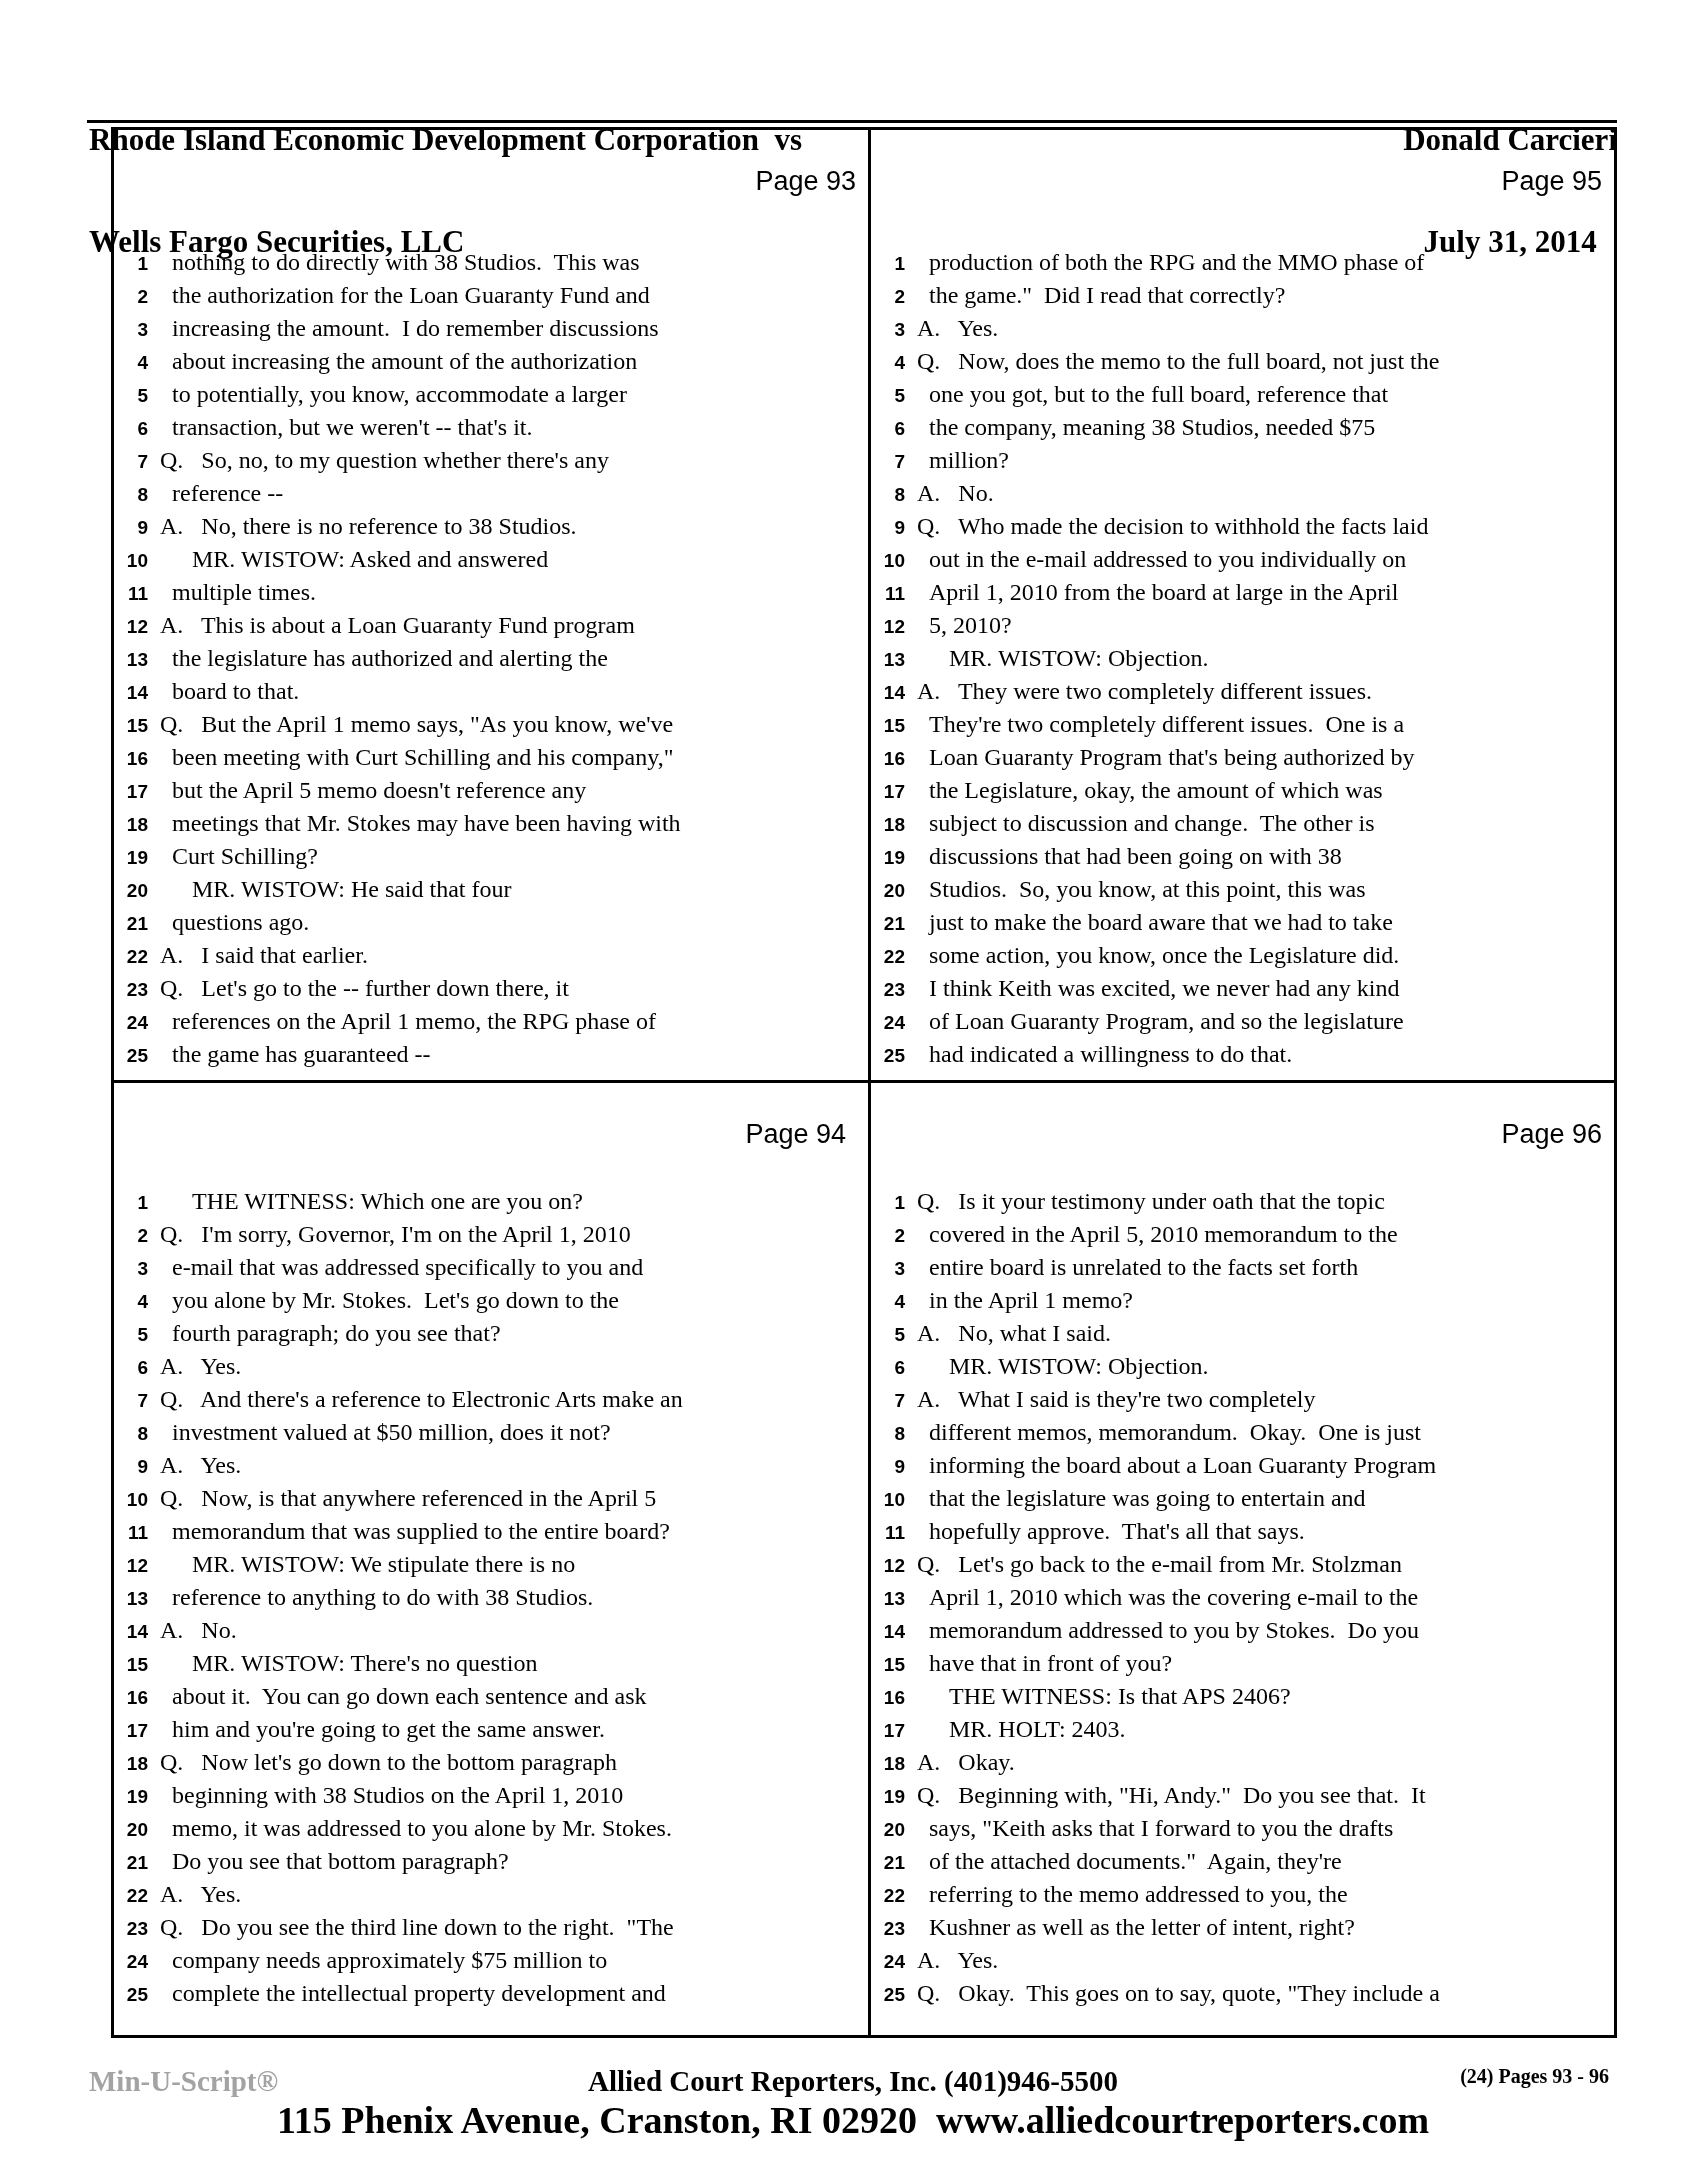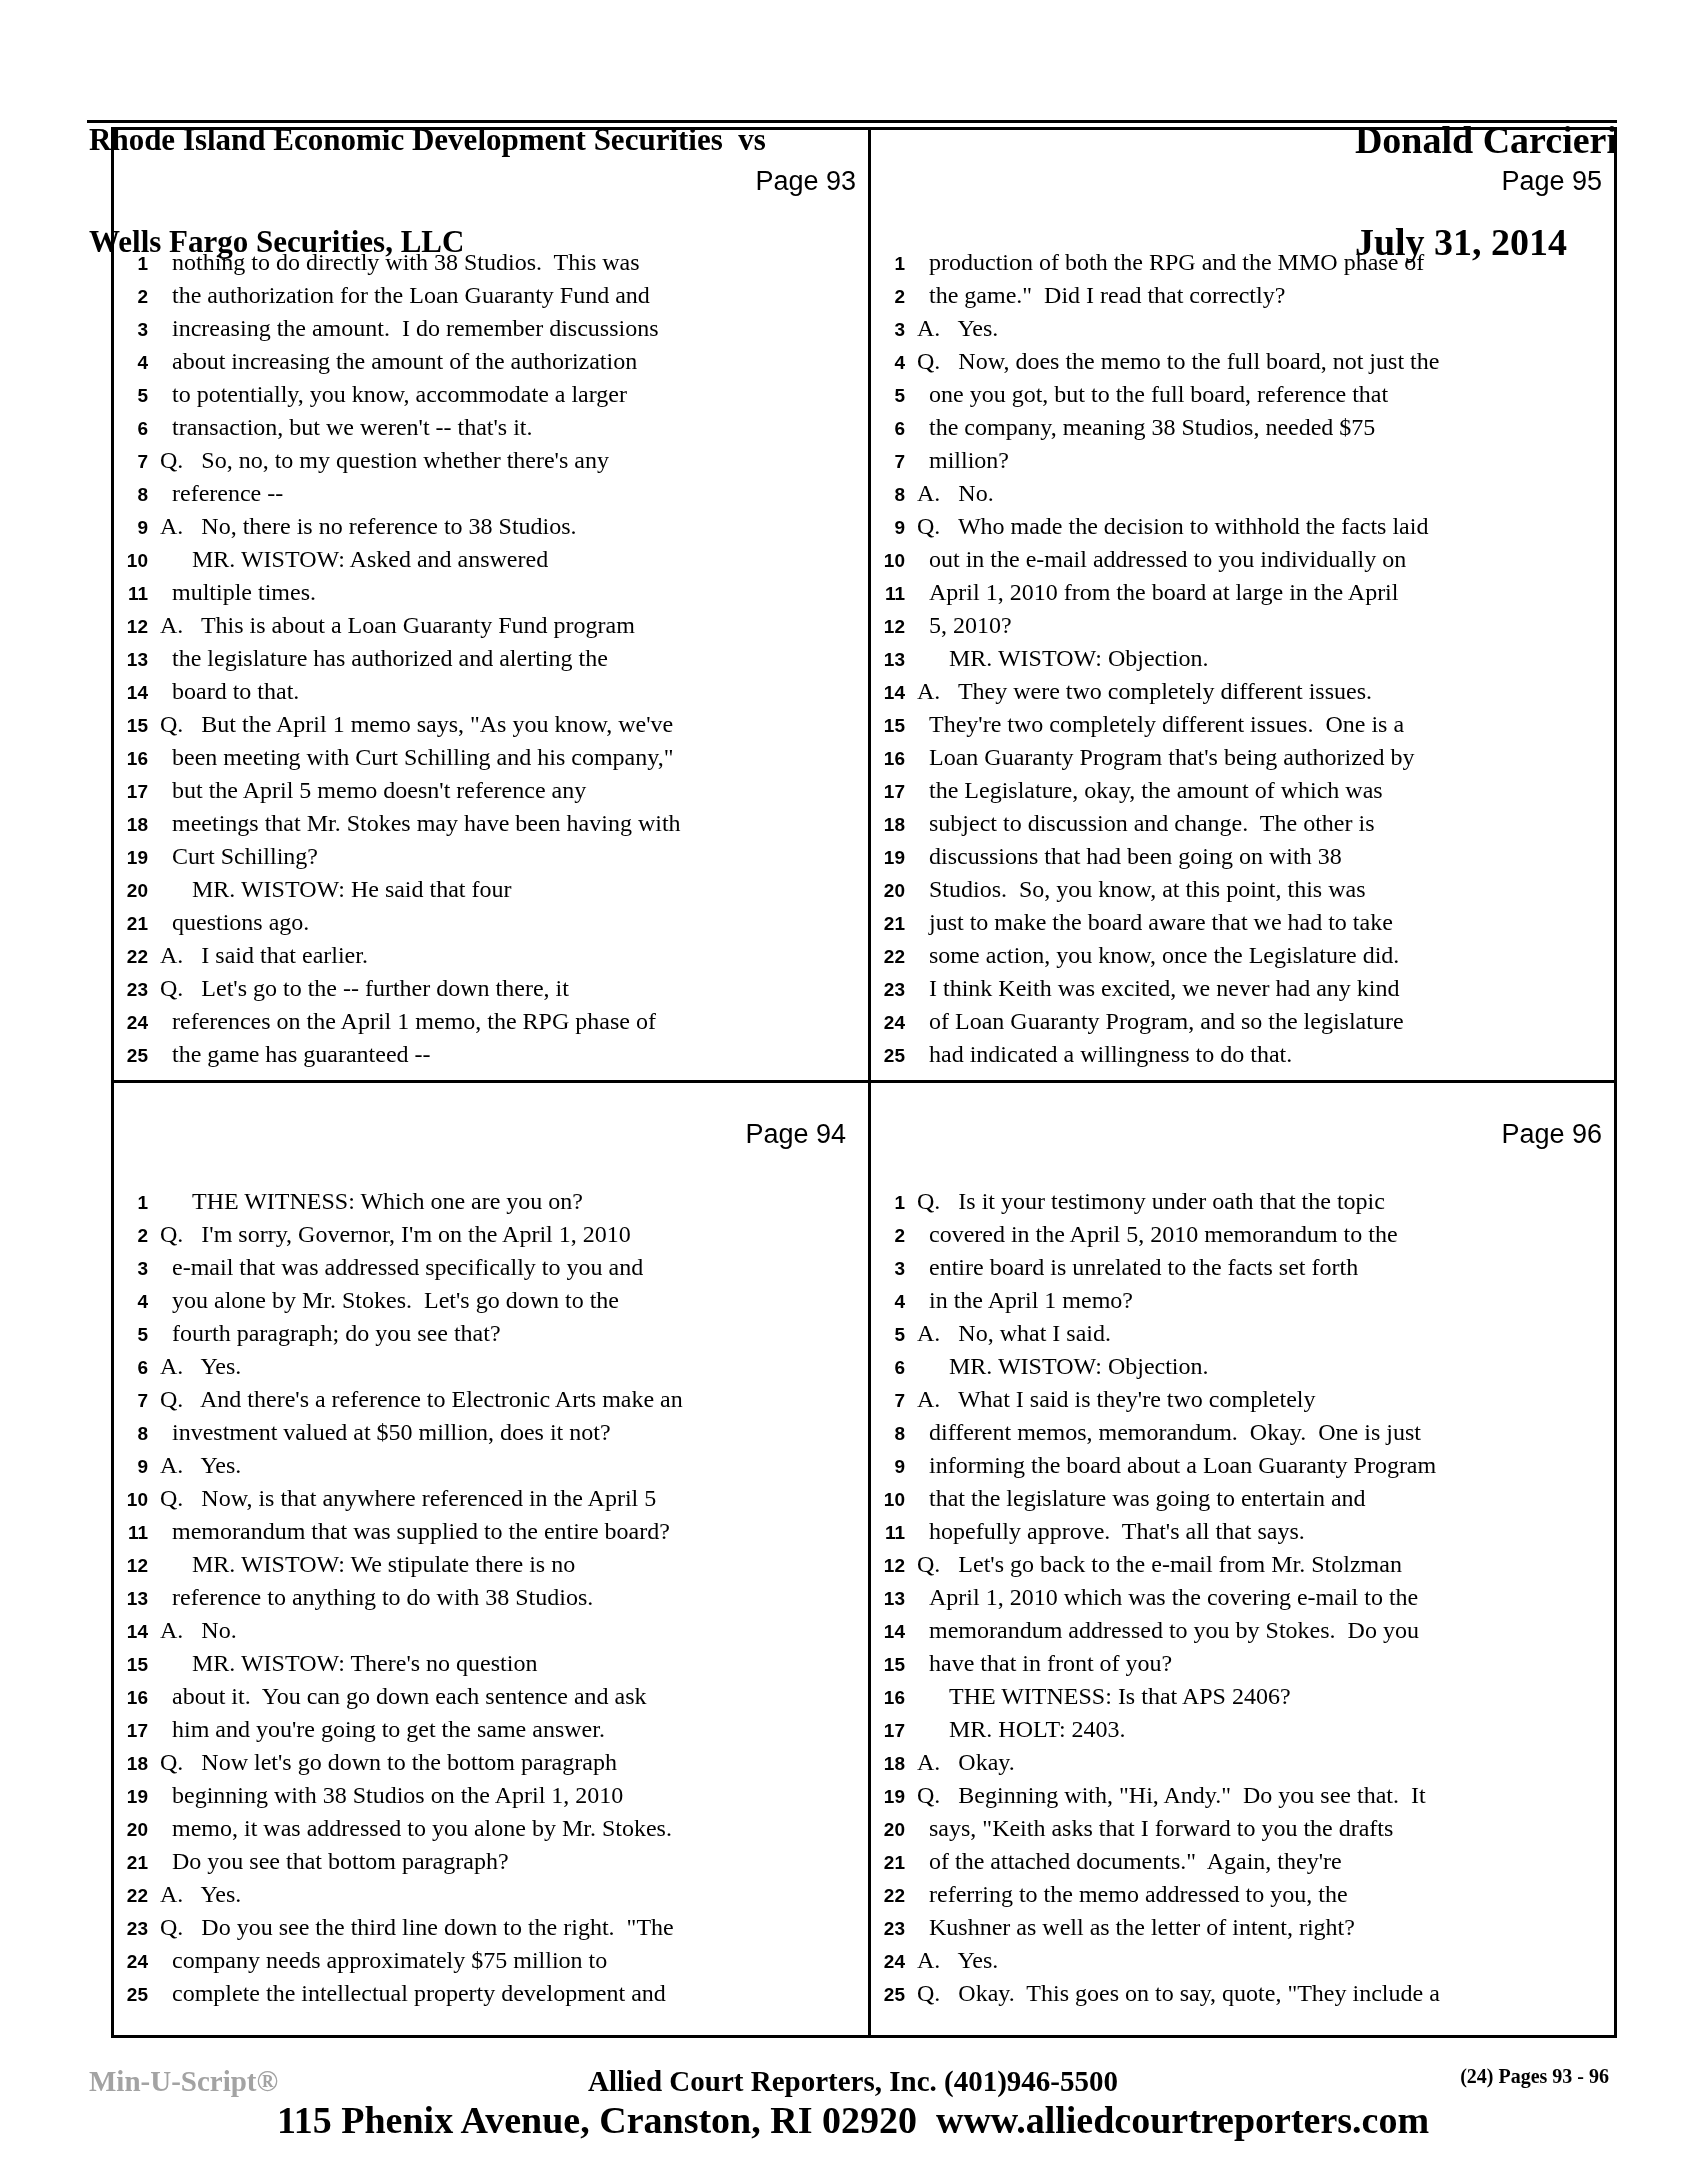--- a/index.html
+++ b/index.html
@@ -10,22 +10,22 @@
     font-family:"Liberation Serif", serif;
     overflow:hidden;
   }
   
   .hdr-left{
     position:absolute;left:89px;top:55px;
     font-weight:bold;font-size:31px;line-height:34px;
     white-space:pre;
   }
   .hdr-right{
-    position:absolute;right:66px;top:55px;text-align:left;
-    font-weight:bold;font-size:38px;line-height:34px;
+    position:absolute;right:66px;top:55px;text-align:center;
+    font-weight:bold;font-size:31px;line-height:34px;
     white-space:pre;
   }
   .hdr-rule{
     position:absolute;left:87px;top:120px;width:1530px;height:3px;background:#000;
   }
   
   .grid{
     position:absolute;left:111px;top:127px;width:1506px;height:1911px;
     border:3px solid #000;box-sizing:border-box;
   }
@@ -70,21 +70,21 @@
     position:absolute;left:89px;width:1528px;top:2098px;text-align:center;
     font-weight:bold;font-size:38px;white-space:pre;
   }
 </style>
 </head>
 <body>
 
 <div class="sheet">
 
   <div class="hdr-left">
-    <div>Rhode Island Economic Development Securities  vs</div>
+    <div>Rhode Island Economic Development Corporation  vs</div>
     <div>Wells Fargo Securities, LLC</div>
   </div>
   <div class="hdr-right">
     <div>Donald Carcieri</div>
     <div>July 31, 2014</div>
   </div>
   <div class="hdr-rule"></div>
 
   <div class="grid">
     <div class="vdiv"></div>

